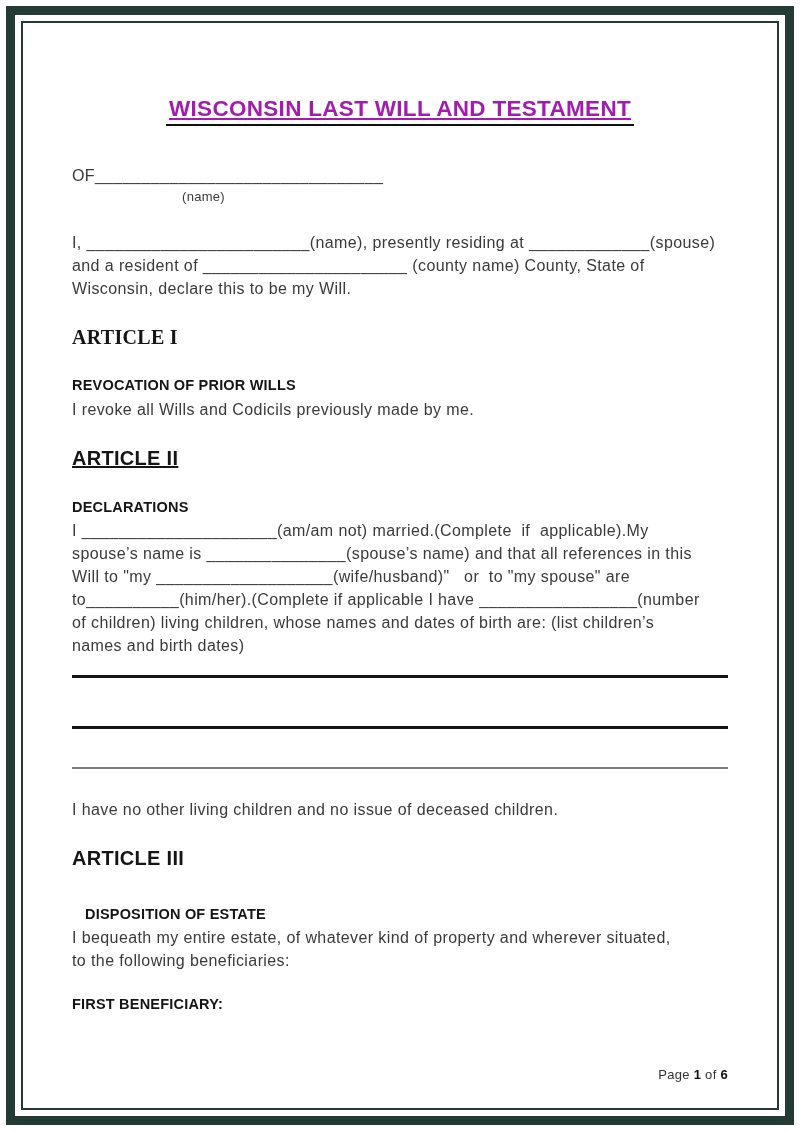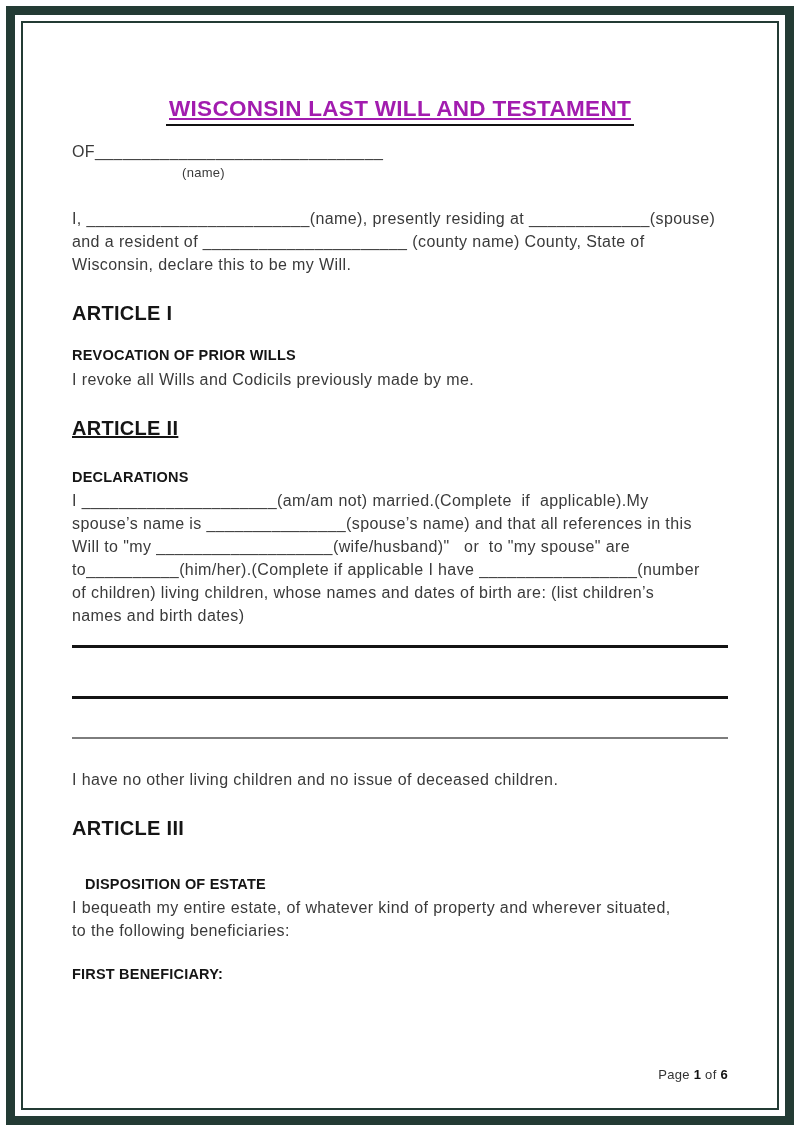--- a/index.html
+++ b/index.html
@@ -33,33 +33,33 @@
     border-bottom: 2.5px solid #111;
     padding: 0 3px 2px 3px;
     line-height: 26px;
     text-decoration: underline;
   }
   .line {
     font-size: 16px; line-height: 23px;
     letter-spacing: 0.4px;
     white-space: pre;
   }
-  .of-line { margin-top: 16px; font-size: 16px; line-height: 20px; letter-spacing: 0.4px; white-space: pre; }
+  .of-line { margin-top: 40px; font-size: 16px; line-height: 20px; letter-spacing: 0.4px; white-space: pre; }
   .caption { margin-top: 3px; margin-left: 110px; font-size: 13px; line-height: 16px; letter-spacing: 0.3px; }
   .intro { margin-top: 26px; }
   .article-heading {
     font-size: 20px; font-weight: bold; color: #151515;
     letter-spacing: 0.3px; line-height: 26px;
   }
   .sub-heading {
     font-size: 14.5px; font-weight: bold; color: #151515;
     letter-spacing: 0.2px; line-height: 19px;
   }
-  .h-art1 { margin-top: 24px; }
-  .h-rev  { margin-top: 20px; }
+  .h-art1 { margin-top: 24px; font-family: Liberation Serif, serif; }
+  .h-rev  { margin-top: 26px; }
   .t-rev  { margin-top: 3px; }
   .h-art2 { margin-top: 24px; text-decoration: underline; }
   .h-decl { margin-top: 27px; }
   .p-decl { margin-top: 2px; }
   .rule {
     border: 0; height: 3px; background: #141414;
     margin: 0; width: 100%;
   }
   .rule-1 { margin-top: 18px; }
   .rule-2 { margin-top: 48px; }

